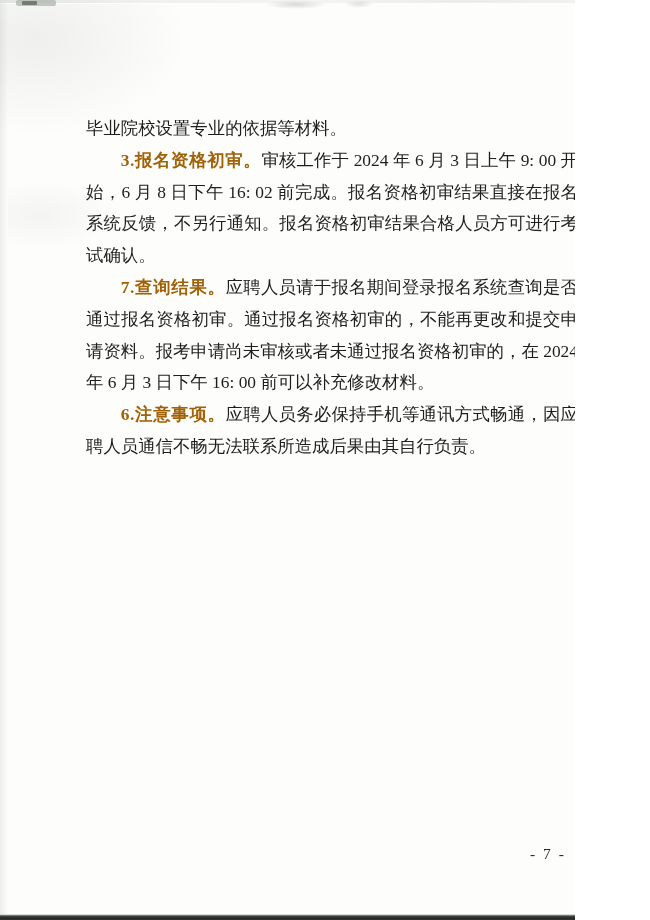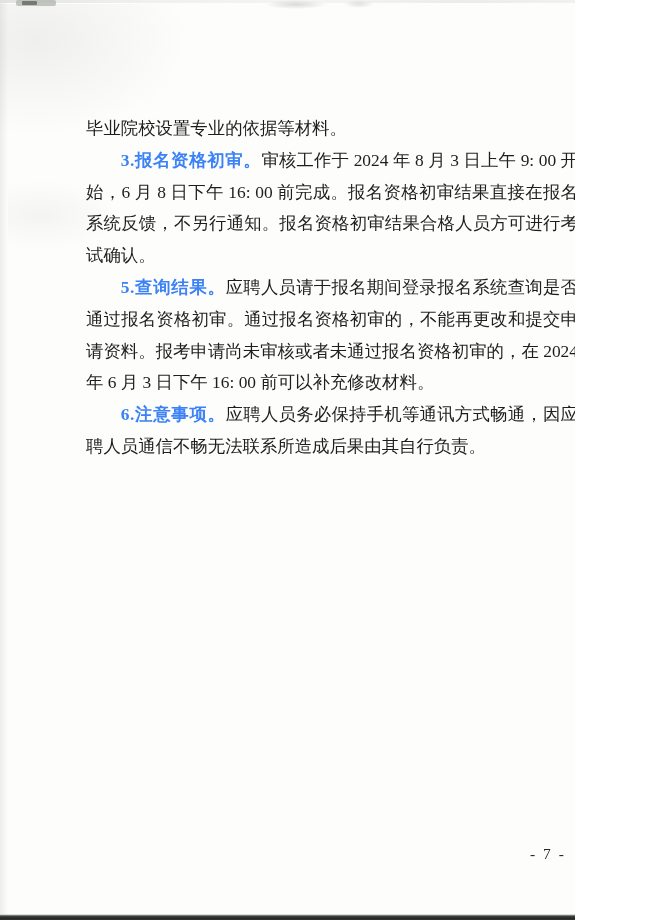--- a/index.html
+++ b/index.html
@@ -101,21 +101,21 @@
   }
   .para {
     margin: 0;
     text-indent: 2em;
   }
   .para.no-indent {
     text-indent: 0;
   }
   .para .lead {
     font-weight: bold;
-    color: #3b82f6;
+    color: #a16207;
     letter-spacing: 0.5px;
   }
   .footer {
     position: absolute;
     top: 845px;
     left: 513px;
     width: 70px;
     text-align: center;
     font-size: 15.5px;
     letter-spacing: 2px;
@@ -132,22 +132,22 @@
   <div class="shade-mid-left"></div>
 
   <div class="edge-top-strip"></div>
   <div class="edge-top-blob"></div>
   <div class="edge-top-blob-dark"></div>
   <div class="edge-top-smudge-a"></div>
   <div class="edge-top-smudge-b"></div>
 
   <div class="content">
     <p class="para no-indent"><span class="lead"></span><span>毕业院校设置专业的依据等材料。</span></p>
-    <p class="para"><span class="lead">3.报名资格初审。</span><span>审核工作于 2024 年 8 月 3 日上午 9: 00 开始，6 月 8 日下午 16: 00 前完成。报名资格初审结果直接在报名系统反馈，不另行通知。报名资格初审结果合格人员方可进行考试确认。</span></p>
-    <p class="para"><span class="lead">5.查询结果。</span><span>应聘人员请于报名期间登录报名系统查询是否通过报名资格初审。通过报名资格初审的，不能再更改和提交申请资料。报考申请尚未审核或者未通过报名资格初审的，在 2024 年 6 月 3 日下午 16: 00 前可以补充修改材料。</span></p>
+    <p class="para"><span class="lead">3.报名资格初审。</span><span>审核工作于 2024 年 6 月 3 日上午 9: 00 开始，6 月 8 日下午 16: 02 前完成。报名资格初审结果直接在报名系统反馈，不另行通知。报名资格初审结果合格人员方可进行考试确认。</span></p>
+    <p class="para"><span class="lead">7.查询结果。</span><span>应聘人员请于报名期间登录报名系统查询是否通过报名资格初审。通过报名资格初审的，不能再更改和提交申请资料。报考申请尚未审核或者未通过报名资格初审的，在 2024 年 6 月 3 日下午 16: 00 前可以补充修改材料。</span></p>
     <p class="para"><span class="lead">6.注意事项。</span><span>应聘人员务必保持手机等通讯方式畅通，因应聘人员通信不畅无法联系所造成后果由其自行负责。</span></p>
   </div>
 
   <div class="footer">- 7 -</div>
 
   <div class="edge-bottom-line"></div>
 
 </div>
 
 </body></html>

